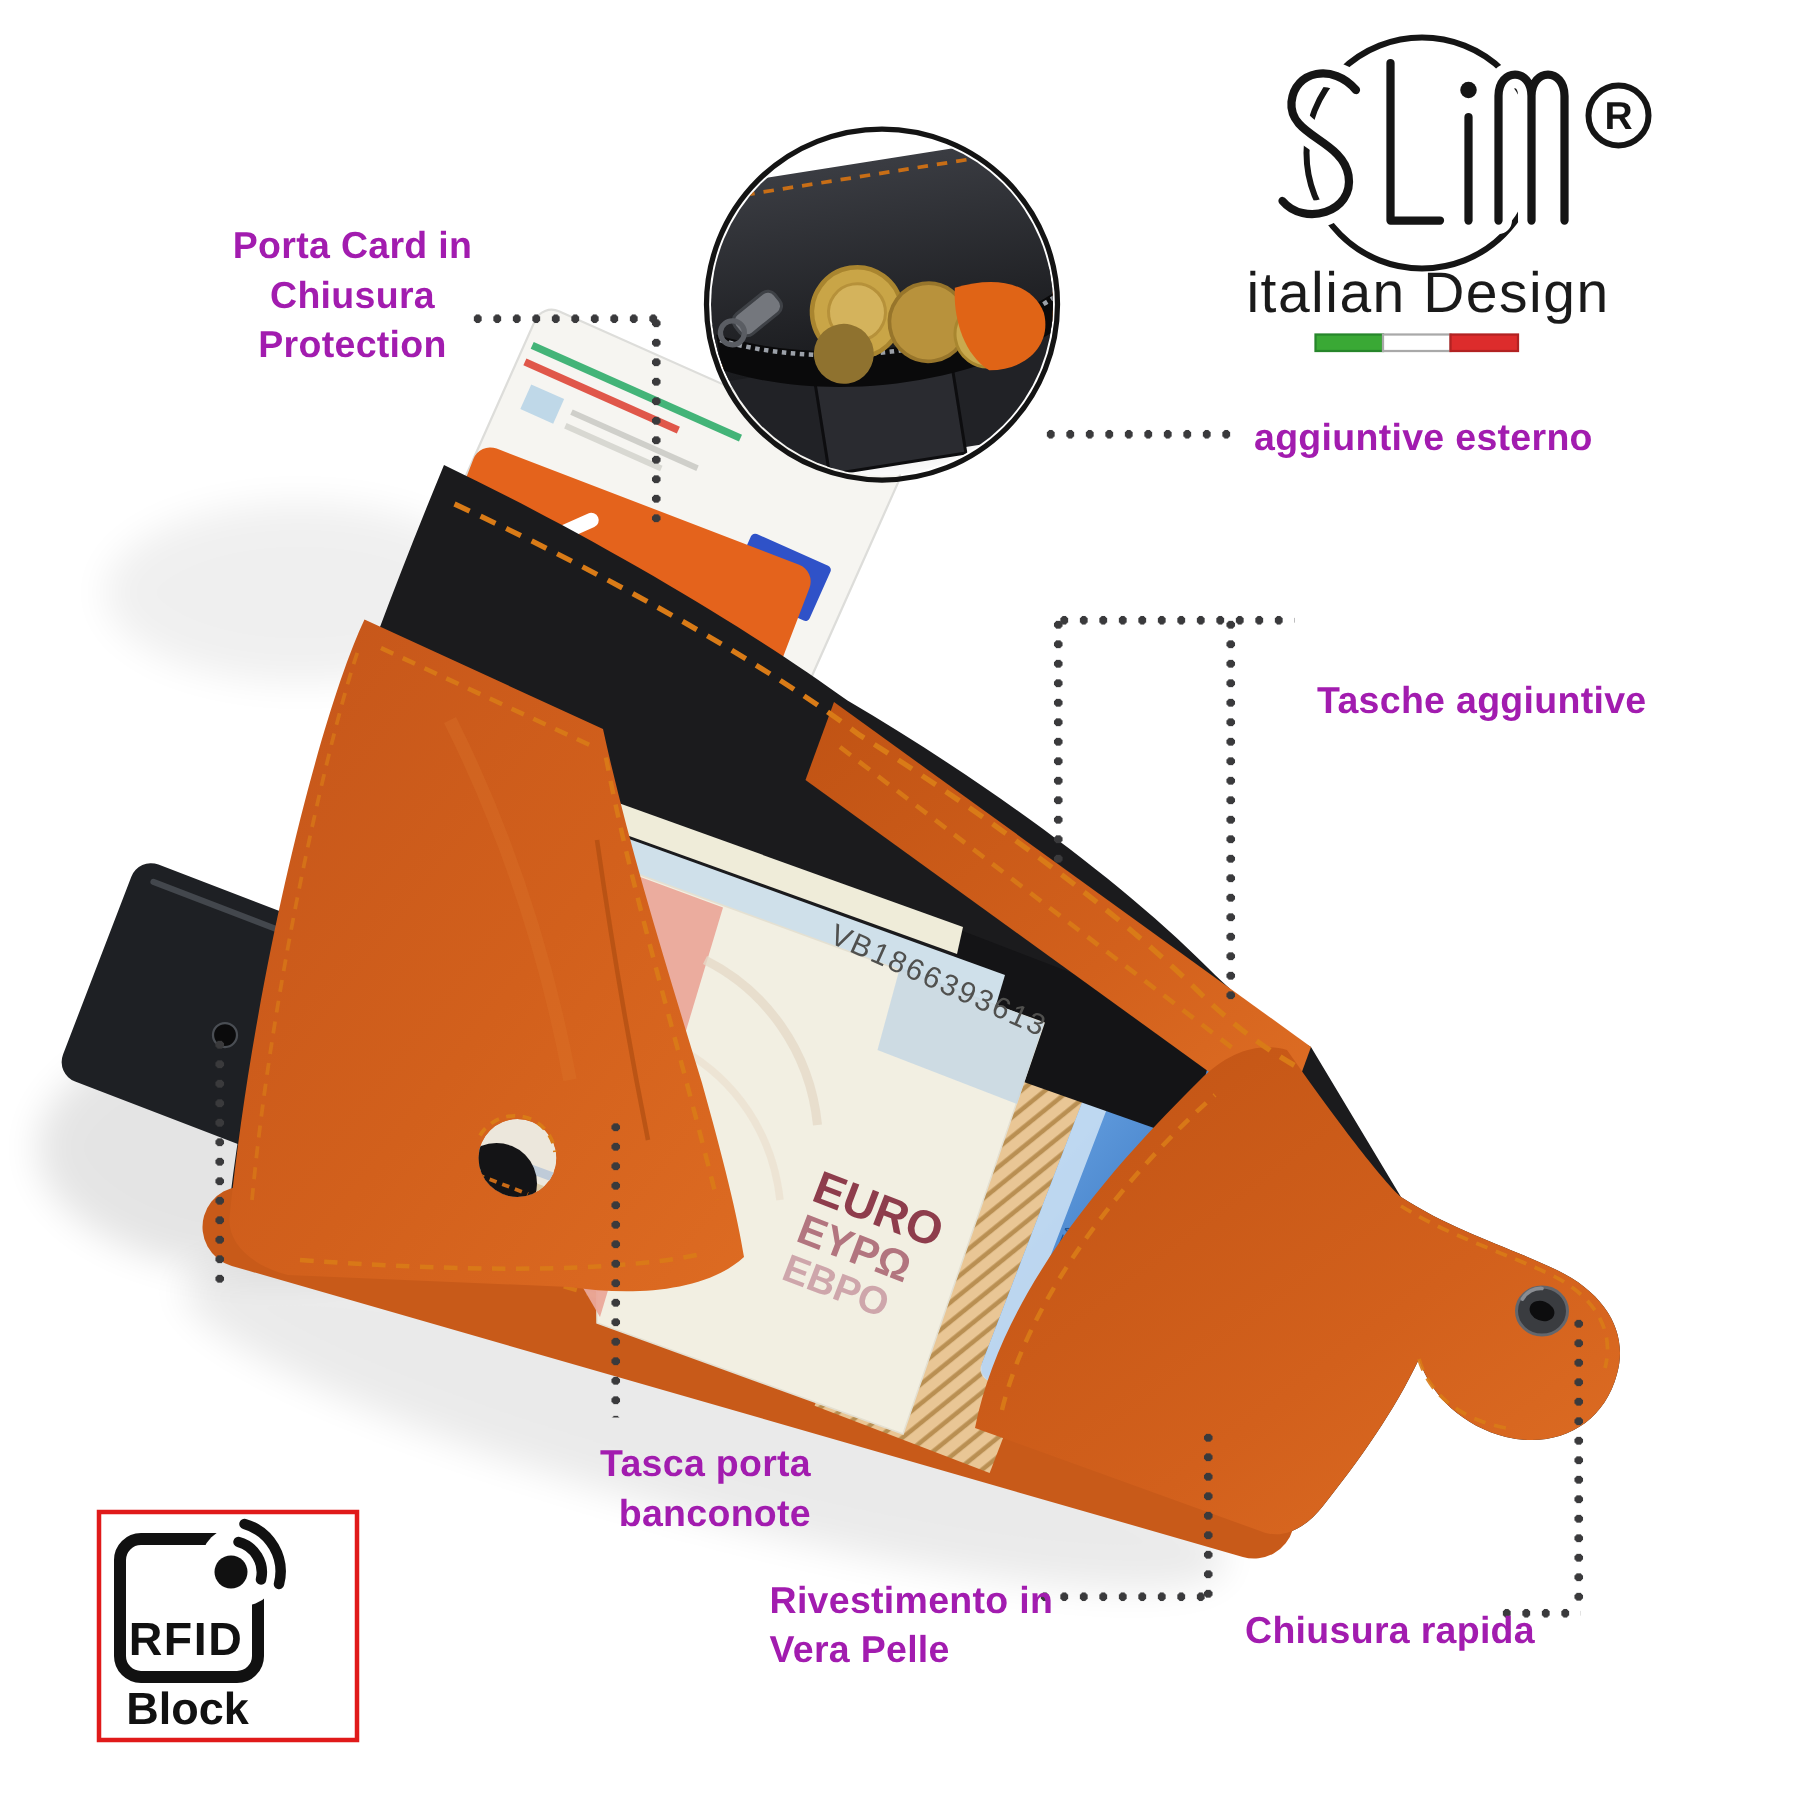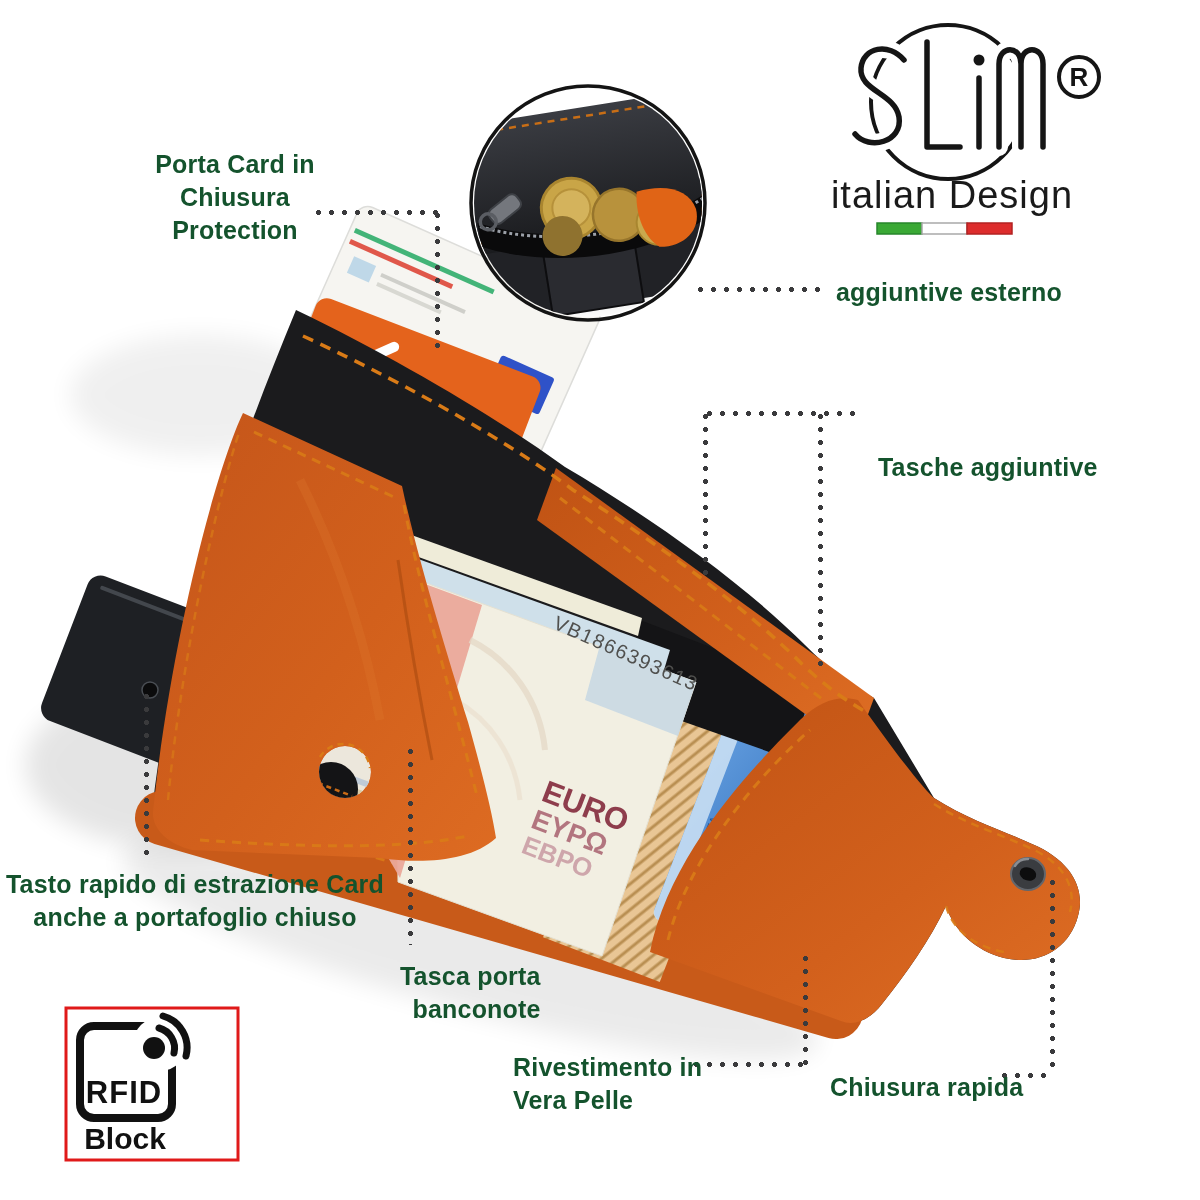--- a/index.html
+++ b/index.html
@@ -4,21 +4,21 @@
 <style>
   html,body{margin:0;padding:0;background:#fff;}
   #canvas{position:relative;width:1200px;height:1200px;background:#fff;overflow:hidden;
           font-family:"Liberation Sans",sans-serif;}
   #art{position:absolute;left:0;top:0;z-index:1;}
   .dl{position:absolute;z-index:3;}
   .dl-h{height:7px;background-image:radial-gradient(circle 2.8px at 6.5px 50%, #3a3a3c 99%, rgba(0,0,0,0) 100%);
         background-size:13px 100%;background-repeat:repeat-x;}
   .dl-v{width:7px;background-image:radial-gradient(circle 2.8px at 50% 6.5px, #3a3a3c 99%, rgba(0,0,0,0) 100%);
         background-size:100% 13px;background-repeat:repeat-y;}
-  .lbl{position:absolute;z-index:4;font-weight:bold;font-size:25px;line-height:33px;color:#14532d;
+  .lbl{position:absolute;z-index:4;font-weight:bold;font-size:25px;line-height:33px;color:#a21caf;
        white-space:nowrap;letter-spacing:0.2px;}
   .lbl.center{text-align:center;}
 </style>
 </head>
 <body>
 
 <div id="canvas">
 
 <svg id="art" width="1200" height="1200" viewBox="0 0 1200 1200">
   <defs>
@@ -290,24 +290,20 @@
 <div class="lbl center" style="left:110px;top:148px;width:250px;">
   <span style="display:block">Porta Card in</span>
   <span style="display:block">Chiusura</span>
   <span style="display:block">Protection</span>
 </div>
 
 <div class="lbl" style="left:836px;top:276px;">aggiuntive esterno</div>
 
 <div class="lbl" style="left:878px;top:407px;margin-top:44px;">Tasche aggiuntive</div>
 
-<div class="lbl center" style="left:5px;top:868px;width:380px;">
-  <span style="display:block">Tasto rapido di estrazione Card</span>
-  <span style="display:block">anche a portafoglio chiuso</span>
-</div>
 
 <div class="lbl" style="left:400px;top:960px;text-align:right;">
   <span style="display:block">Tasca porta</span>
   <span style="display:block">banconote</span>
 </div>
 
 <div class="lbl" style="left:513px;top:1051px;">
   <span style="display:block">Rivestimento in</span>
   <span style="display:block">Vera Pelle</span>
 </div>

